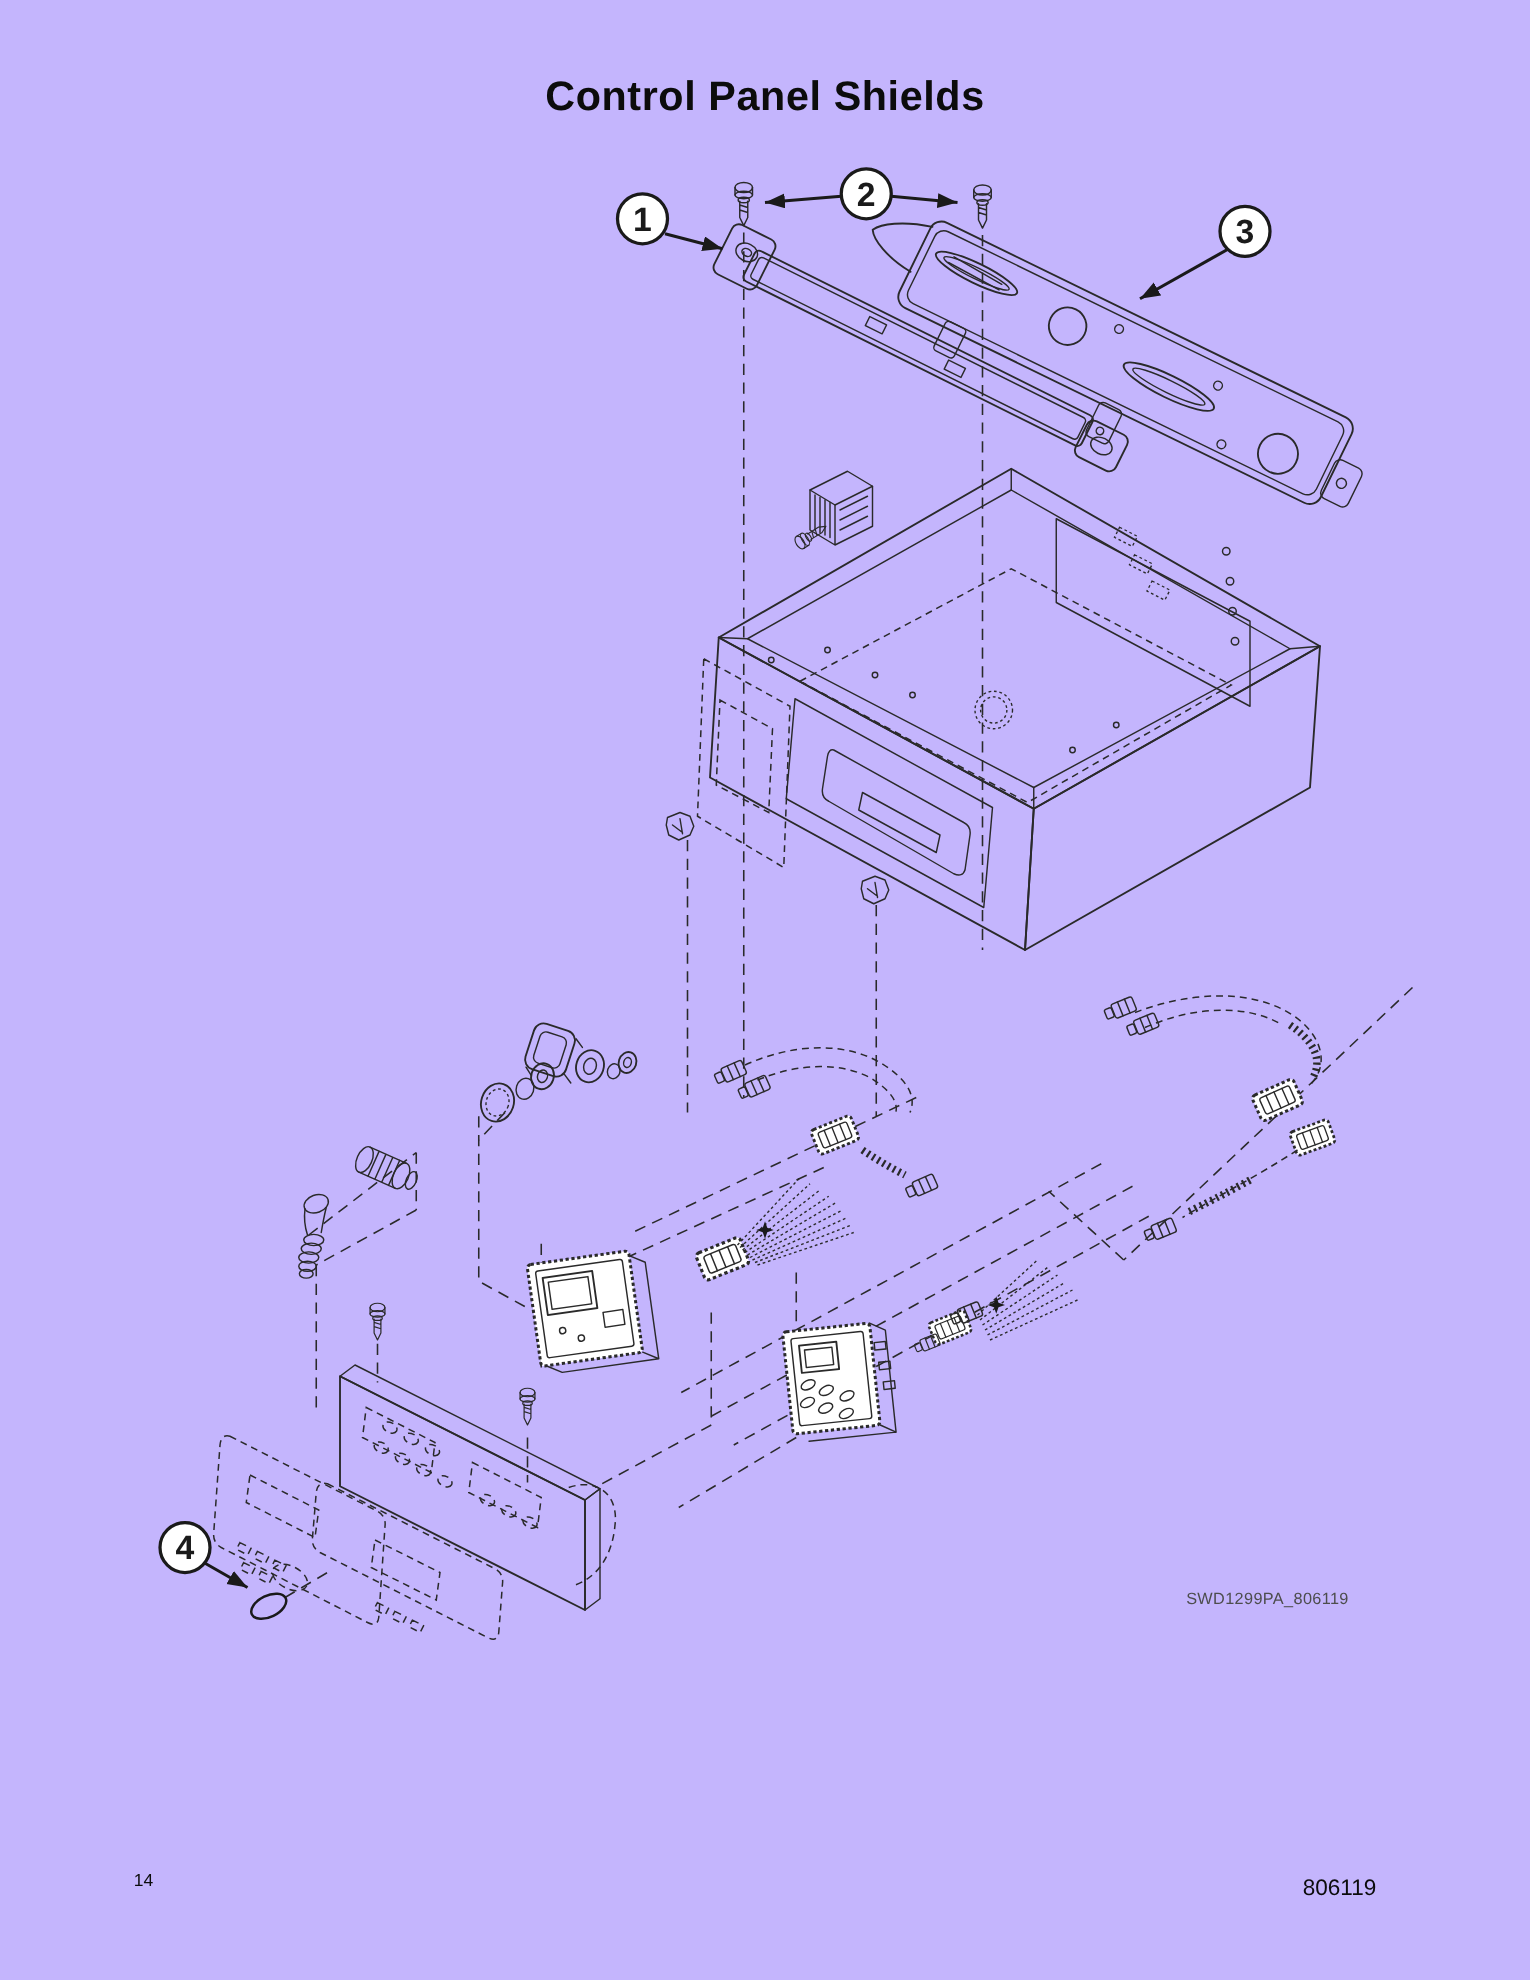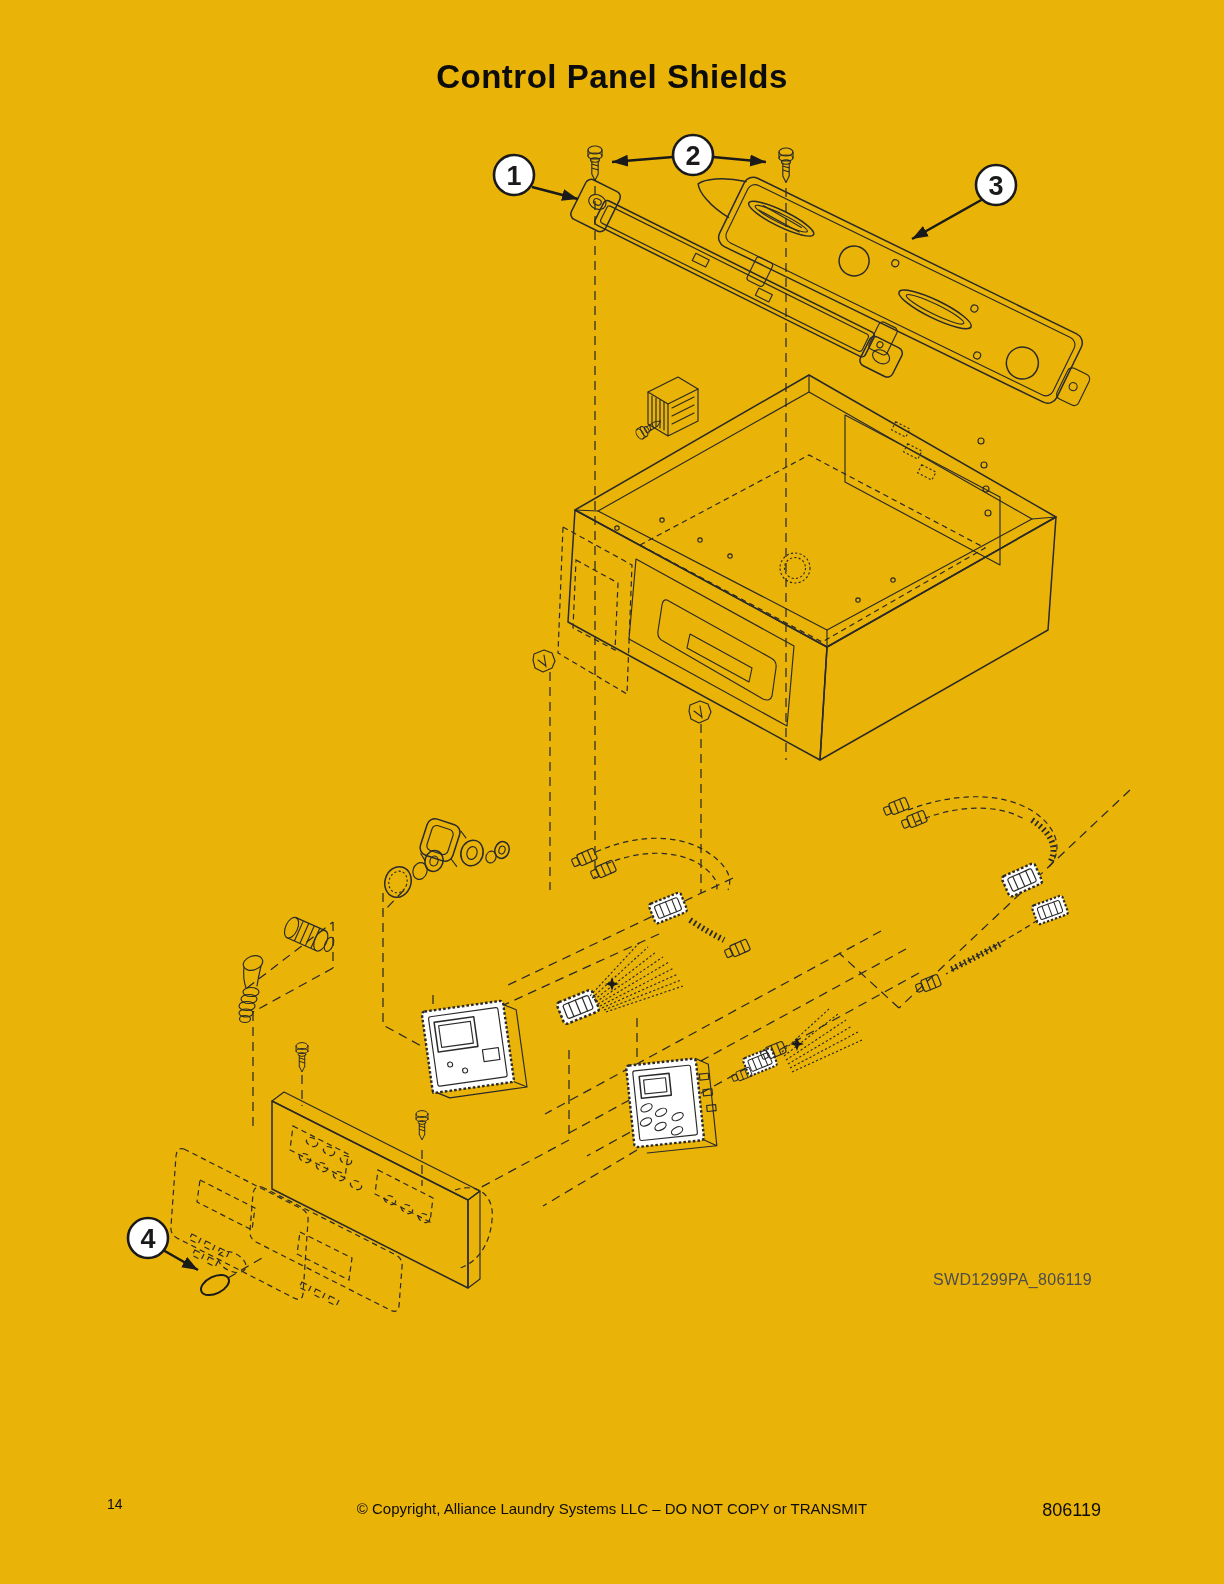--- a/index.html
+++ b/index.html
@@ -1,26 +1,26 @@
 <!DOCTYPE html>
 <html><head>
 <meta charset="utf-8">
 <style>
   html,body{margin:0;padding:0;background:#ffffff;}
   .page{
-    position:relative;width:1224px;height:1584px;background:#eab308;overflow:hidden;
+    position:relative;width:1224px;height:1584px;background:#c4b5fd;overflow:hidden;
     font-family:"Liberation Sans", sans-serif;color:#111;
   }
   .title{
     position:absolute;top:58px;left:0;width:100%;text-align:center;
     font-size:33px;font-weight:bold;letter-spacing:.5px;color:#0c0c0c;margin:0;
   }
   .diagram{position:absolute;top:0;left:0;}
   .watermark{
-    position:absolute;top:1271px;right:132px;font-size:16px;color:#4d4d4d;letter-spacing:.3px;
+    position:absolute;top:1271px;right:145px;font-size:13px;color:#4d4d4d;letter-spacing:.3px;
   }
   .footer{position:absolute;top:1494px;left:0;width:100%;height:40px;font-size:15px;color:#0c0c0c;}
   .footer .pageno{position:absolute;left:107px;top:2px;font-size:14px;}
   .footer .copy{position:absolute;left:0;right:0;top:6px;text-align:center;font-size:15px;}
   .footer .docno{position:absolute;right:123px;top:6px;font-size:18px;}
   svg .ink{stroke:#2a2a2a;fill:none;stroke-width:1.15;stroke-linecap:round;stroke-linejoin:round;}
   svg .ink2{stroke:#2a2a2a;fill:none;stroke-width:1.5;stroke-linecap:round;stroke-linejoin:round;}
   svg .dash{stroke:#2a2a2a;fill:none;stroke-width:1.25;stroke-dasharray:9 6;stroke-linecap:butt;}
   svg .dashf{stroke:#2a2a2a;fill:none;stroke-width:1.2;stroke-dasharray:5.5 4;}
   svg .dot{stroke:#2a2a2a;fill:none;stroke-width:1.1;stroke-dasharray:2.2 2.2;}
@@ -362,16 +362,15 @@
       <path class="arrowline" d="M163,1250 L198,1270" marker-end="url(#arw)"></path>
       <circle cx="148" cy="1238" r="20" class="callout-circle"></circle>
       <text x="148" y="1247.5" class="callout-num">4</text>
     </g>
   </svg>
 
   <div class="watermark">SWD1299PA_806119</div>
 
   <div class="footer">
     <span class="pageno">14</span>
-    <span class="copy">© Copyright, Alliance Laundry Systems LLC – DO NOT COPY or TRANSMIT</span>
     <span class="docno">806119</span>
   </div>
 </div>
 
 </body></html>

